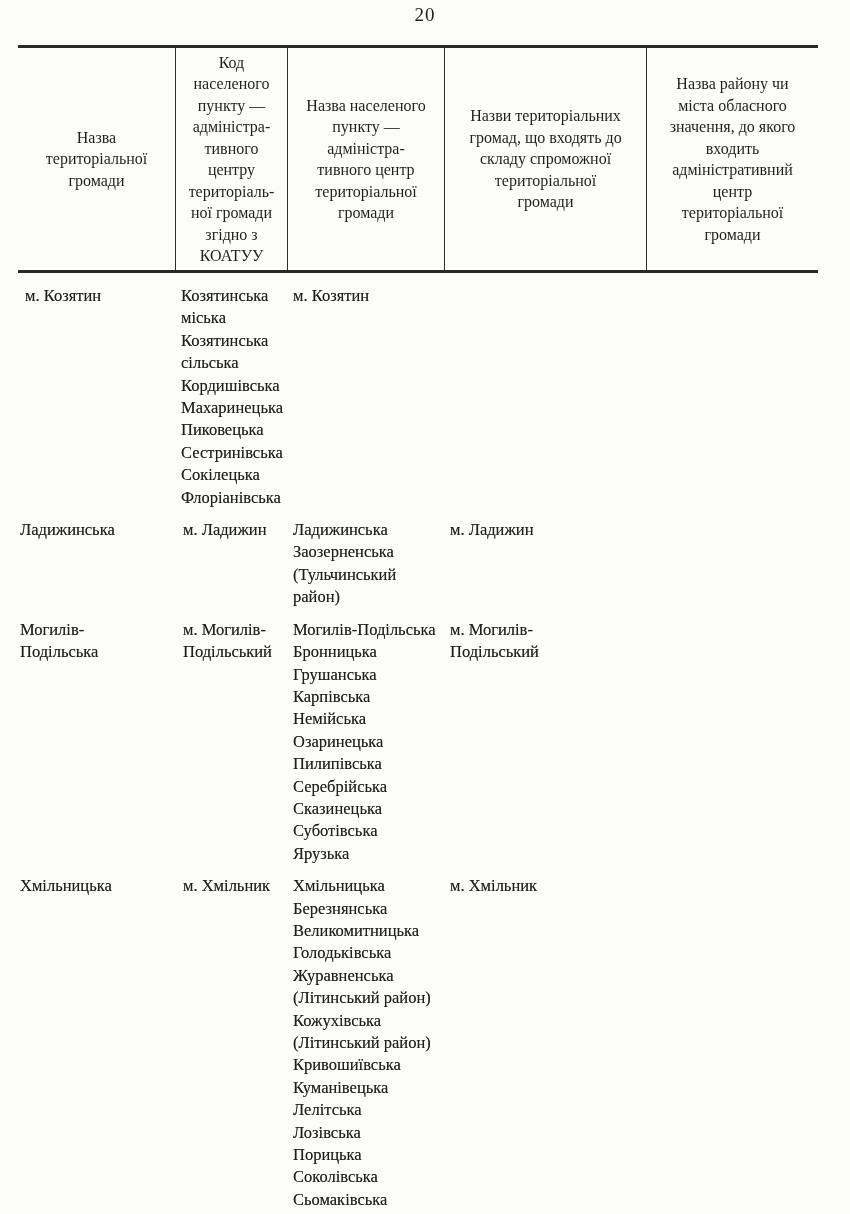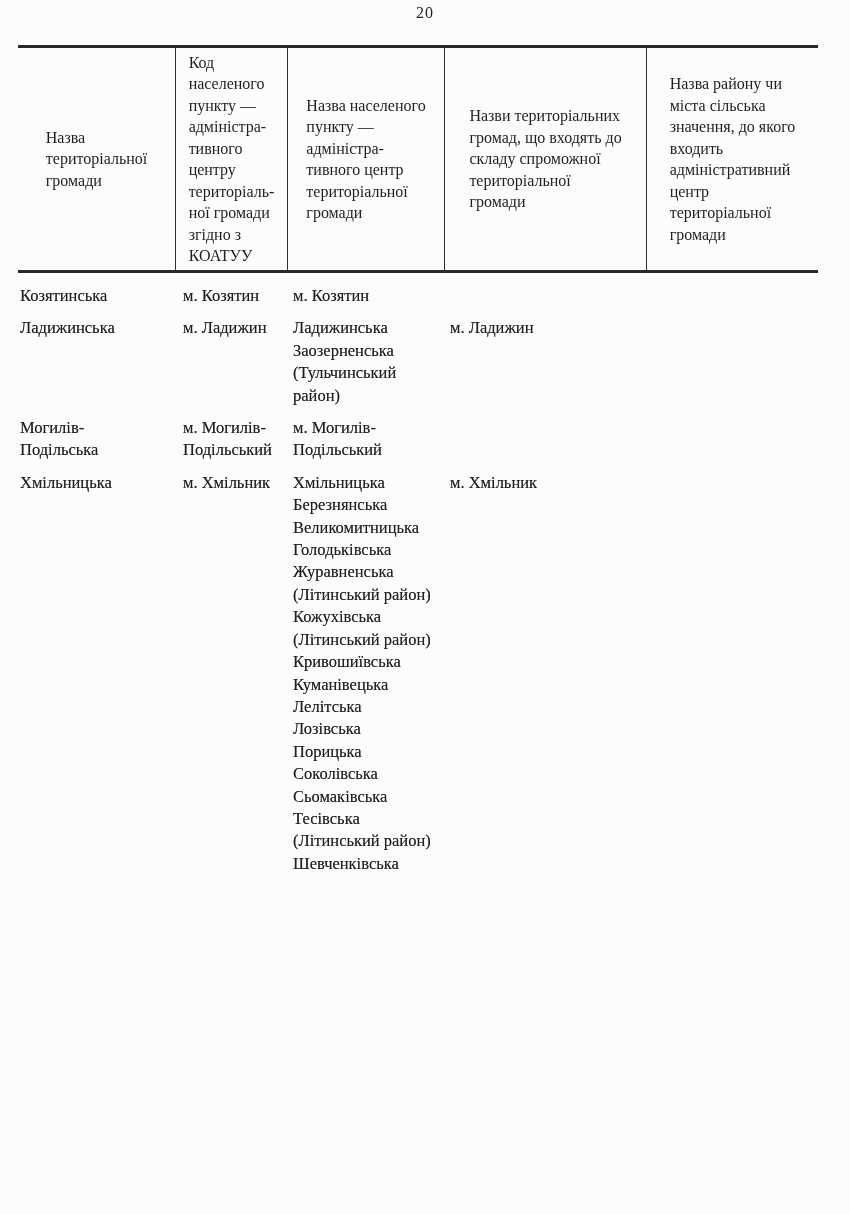--- a/index.html
+++ b/index.html
@@ -14,41 +14,41 @@
     font-family: "Liberation Serif", "DejaVu Serif", serif;
     color: #1f1f1f;
     overflow: hidden;
   }
   .page-number {
     position: absolute;
     top: 4px;
     left: 0;
     width: 850px;
     text-align: center;
-    font-size: 16px;
+    font-size: 19px;
     letter-spacing: 1px;
   }
   .doc-table {
     position: absolute;
     top: 45px;
     left: 18px;
     width: 800px;
   }
   .thead {
     display: grid;
     grid-template-columns: 158px 112px 157px 202px 171px;
     border-top: 3px solid #2a2a2a;
     border-bottom: 3px solid #2a2a2a;
     box-sizing: border-box;
   }
   .th {
     display: flex;
     align-items: center;
     justify-content: center;
-    text-align: left;
+    text-align: center;
     white-space: pre-line;
     font-size: 16px;
     line-height: 21.5px;
     height: 222px;
     padding: 2px 3px;
     box-sizing: border-box;
     border-right: 1.5px solid #2e2e2e;
   }
   .th:last-child {
     border-right: none;
@@ -100,51 +100,69 @@
 адміністра-
 тивного центр
 територіальної
 громади</div>
       <div class="th">Назви територіальних
 громад, що входять до
 складу спроможної
 територіальної
 громади</div>
       <div class="th">Назва району чи
-міста сільська
+міста обласного
 значення, до якого
 входить
 адміністративний
 центр
 територіальної
 громади</div>
     </div>
 
     <div class="tbody">
 
       <div class="tr">
-        <div class="td c-name">Козятинська</div>
         <div class="td c-center">м. Козятин</div>
+        <div class="td c-members">Козятинська міська
+Козятинська сільська
+Кордишівська
+Махаринецька
+Пиковецька
+Сестринівська
+Сокілецька
+Флоріанівська</div>
         <div class="td c-raion">м. Козятин</div>
       </div>
 
       <div class="tr">
         <div class="td c-name">Ладижинська</div>
         <div class="td c-center">м. Ладижин</div>
         <div class="td c-members">Ладижинська
 Заозерненська
 (Тульчинський район)</div>
         <div class="td c-raion">м. Ладижин</div>
       </div>
 
       <div class="tr">
         <div class="td c-name">Могилів-
 Подільська</div>
         <div class="td c-center">м. Могилів-
 Подільський</div>
+        <div class="td c-members">Могилів-Подільська
+Бронницька
+Грушанська
+Карпівська
+Немійська
+Озаринецька
+Пилипівська
+Серебрійська
+Сказинецька
+Суботівська
+Ярузька</div>
         <div class="td c-raion">м. Могилів-
 Подільський</div>
       </div>
 
       <div class="tr">
         <div class="td c-name">Хмільницька</div>
         <div class="td c-center">м. Хмільник</div>
         <div class="td c-members">Хмільницька
 Березнянська
 Великомитницька

